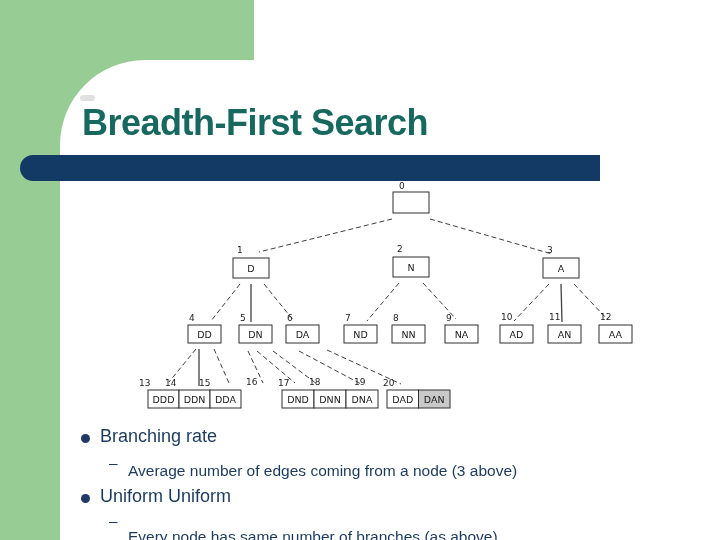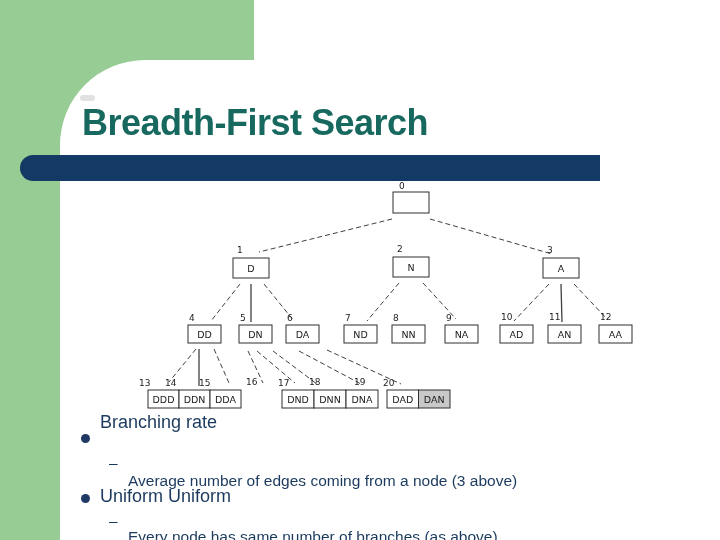--- a/index.html
+++ b/index.html
@@ -133,22 +133,22 @@
       <rect x="387" y="390" width="31.5" height="18" fill="#ffffff" stroke="#2e2e2e" stroke-width="1"></rect>
       <text x="402.75" y="402.5" text-anchor="middle" fill="#1a1a1a" font-family="&quot;DejaVu Sans&quot;,sans-serif" font-size="9.5px">DAD</text>
       <text x="354" y="385" fill="#222222" font-family="&quot;DejaVu Sans&quot;,sans-serif" font-size="9px">19</text>
       <rect x="418.5" y="390" width="31.5" height="18" fill="#C9C9C9" stroke="#2e2e2e" stroke-width="1"></rect>
       <text x="434.25" y="402.5" text-anchor="middle" fill="#1a1a1a" font-family="&quot;DejaVu Sans&quot;,sans-serif" font-size="9.5px">DAN</text>
       <text x="383" y="386" fill="#222222" font-family="&quot;DejaVu Sans&quot;,sans-serif" font-size="9px">20</text>
     </svg>
 
   <div>
     <div class="b-dot" style="left:81px;top:434px"></div>
-    <div class="b-main" style="top:412px">Branching rate</div>
+    <div class="b-main" style="top:426px">Branching rate</div>
     <div class="b-dash" style="top:454px">–</div>
-    <div class="b-sub" style="top:472px">Average number of edges coming from a node (3 above)</div>
+    <div class="b-sub" style="top:462px">Average number of edges coming from a node (3 above)</div>
 
     <div class="b-dot" style="left:81px;top:494px"></div>
     <div class="b-main" style="top:486px">Uniform Uniform</div>
     <div class="b-dash" style="top:512px">–</div>
     <div class="b-sub" style="top:528px">Every node has same number of branches (as above)</div>
   </div>
 </div>
 
 </body></html>

